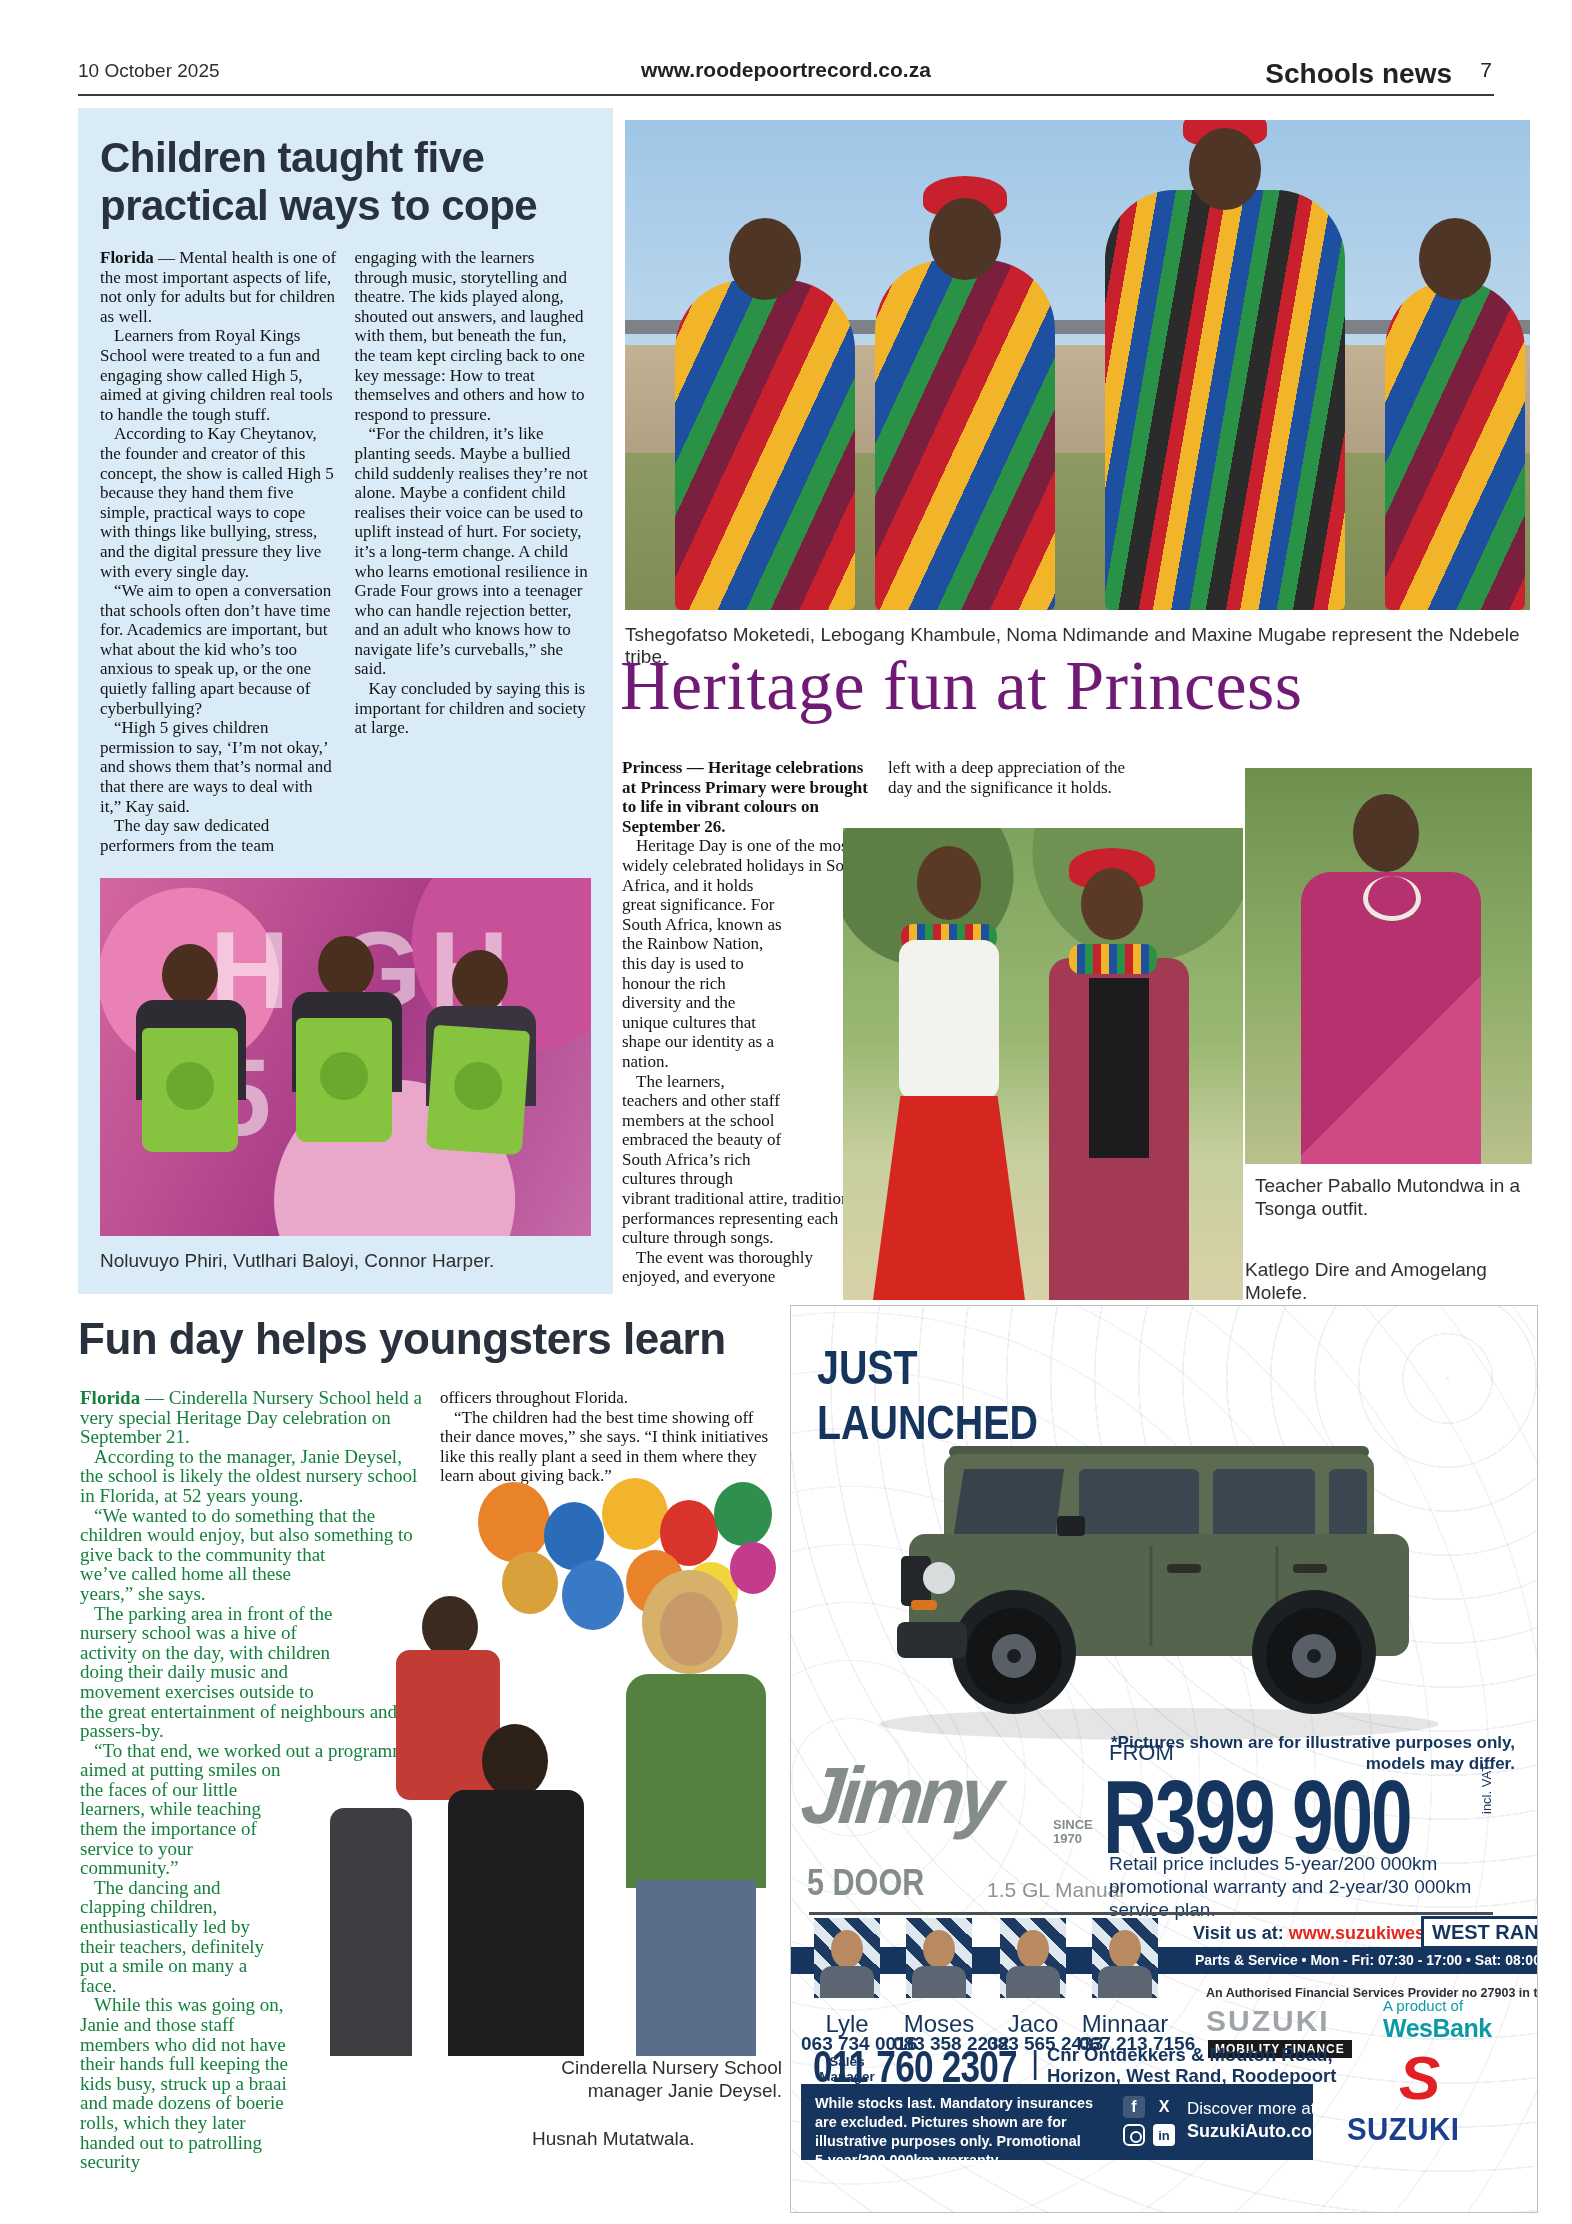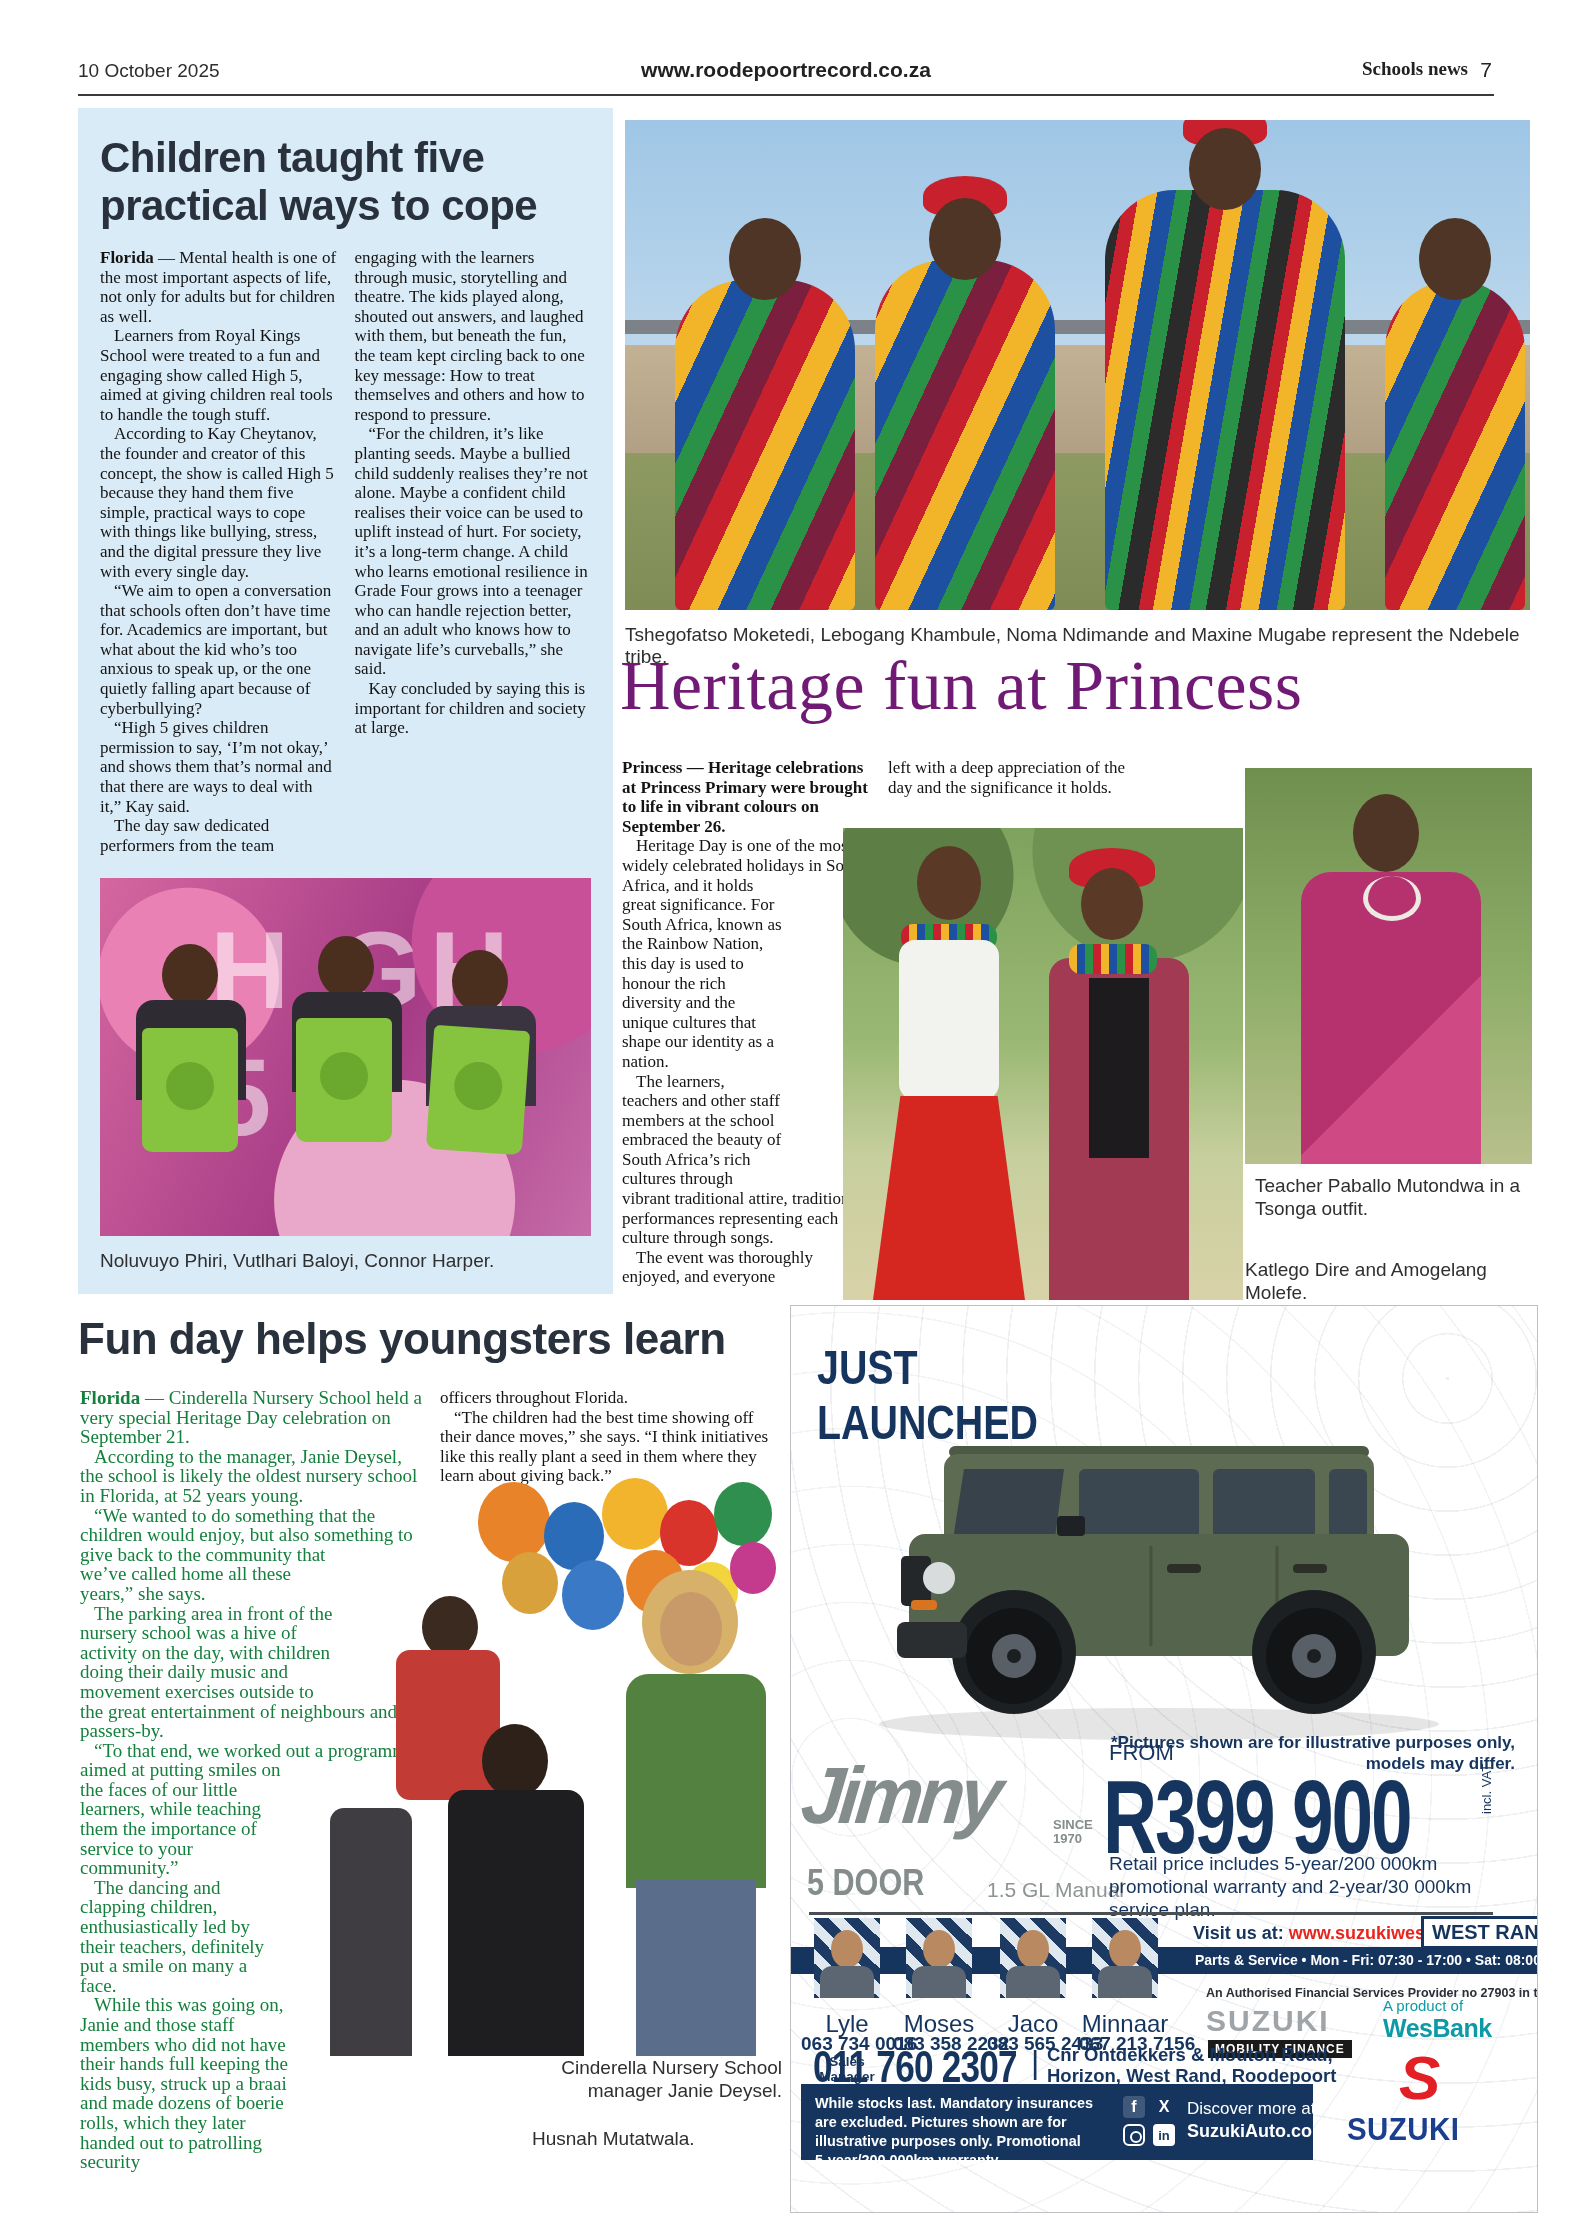--- a/index.html
+++ b/index.html
@@ -6,21 +6,21 @@
   body{
     width:1572px;height:2224px;position:relative;background:#ffffff;
     font-family:"Liberation Sans", sans-serif;color:#1a1a1a;overflow:hidden;
   }
   .serif{font-family:"Liberation Serif", serif;}
 
   
   .masthead-rule{position:absolute;left:78px;right:78px;top:94px;height:2px;background:#3a3a3a;}
   .hdr-date{position:absolute;left:78px;top:60px;font-size:19px;color:#2e2e2e;}
   .hdr-site{position:absolute;left:0;right:0;top:58px;text-align:center;font-size:21px;font-weight:bold;color:#222;}
-  .hdr-section{position:absolute;right:104px;top:58px;font-size:19px;font-weight:bold;color:#222;font-family:Liberation Serif, serif;}
+  .hdr-section{position:absolute;right:120px;top:58px;font-size:28px;font-weight:bold;color:#222;}
   .hdr-page{position:absolute;right:80px;top:58px;font-size:21px;color:#222;}
 
   
   .cope-box{position:absolute;left:78px;top:108px;width:535px;height:1186px;background:#d9ebf7;box-sizing:border-box;padding:26px 22px 18px 22px;overflow:hidden;}
   .cope-title{font-size:42px;line-height:48px;font-weight:bold;letter-spacing:-0.5px;color:#28313c;}
   .cope-cols{margin-top:18px;height:614px;column-count:2;column-gap:18px;column-fill:auto;overflow:hidden;
              font-size:17px;line-height:19.6px;color:#141414;}
   .cope-cols p{margin:0;}
   p.ind{text-indent:14px;}
   .dl{font-weight:bold;}

